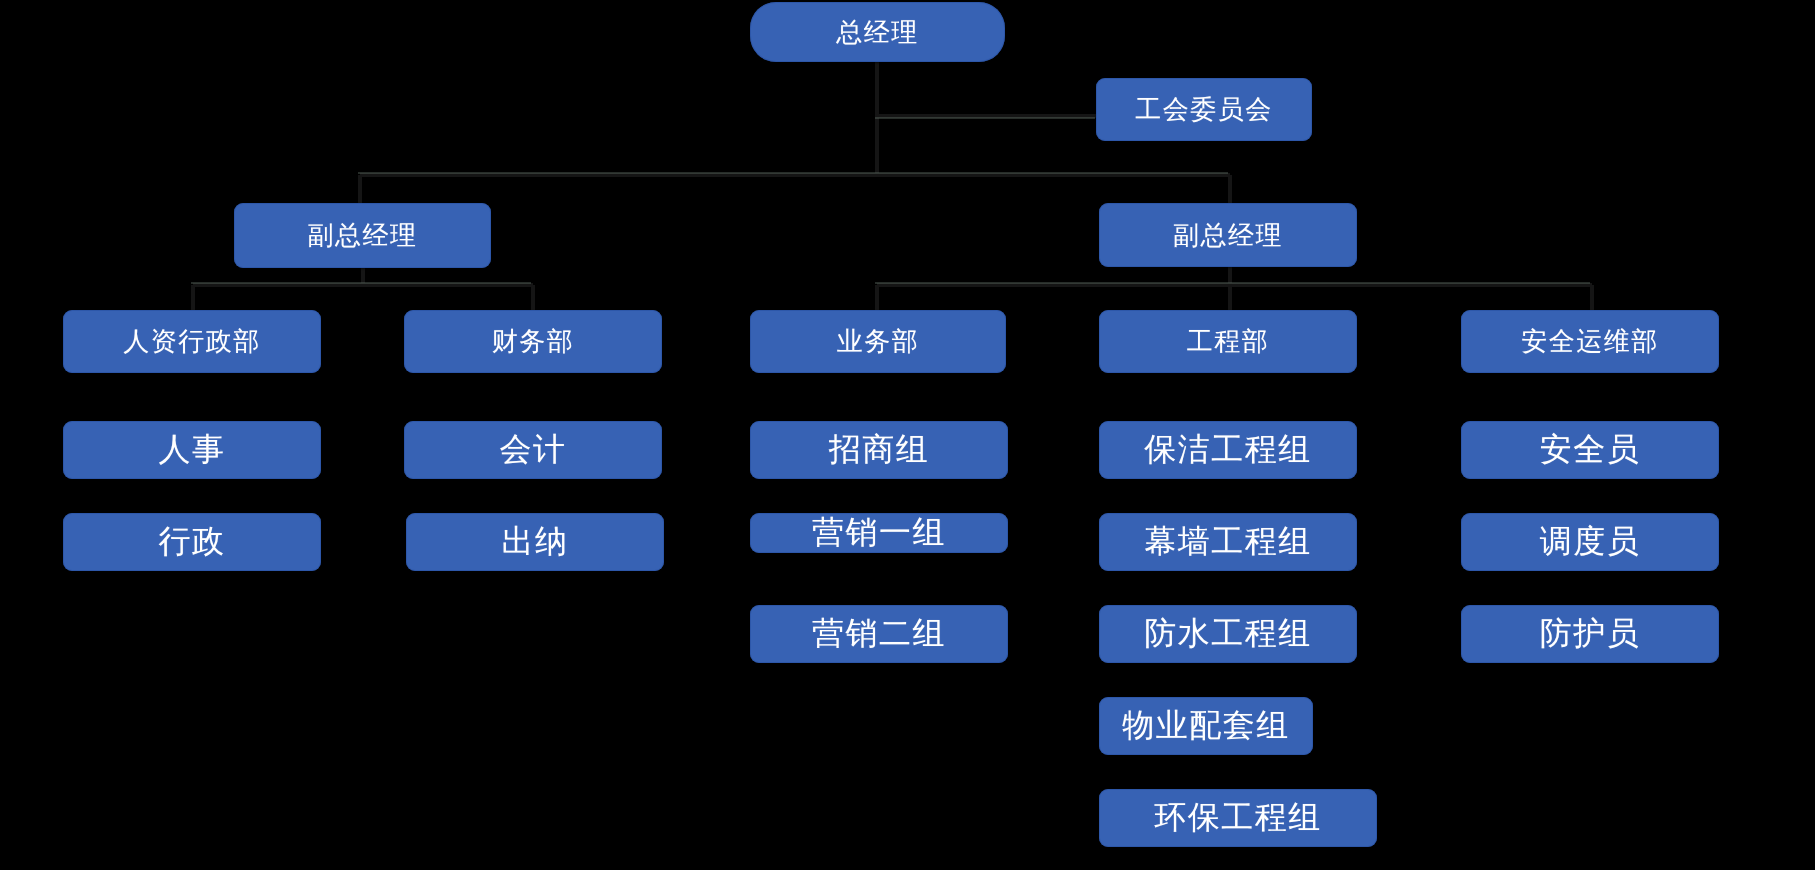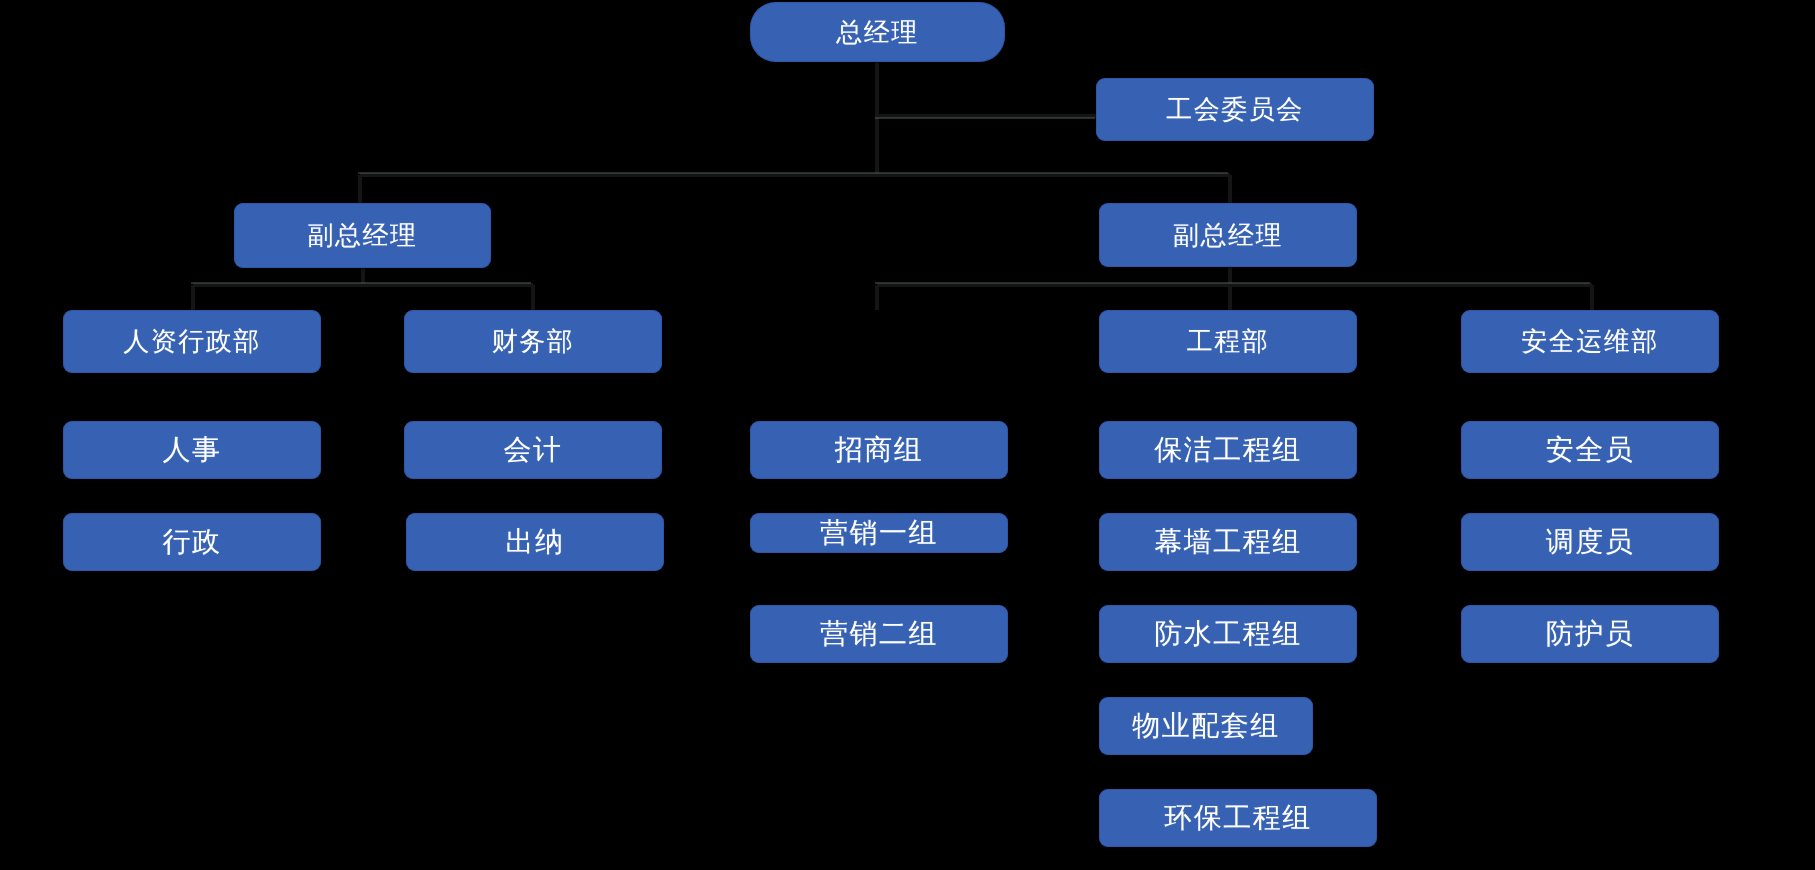--- a/index.html
+++ b/index.html
@@ -46,21 +46,21 @@
   }
   .node-label {
     display: block;
     white-space: nowrap;
     text-shadow: 0 0 1px rgba(255,255,255,0.35);
   }
   
   .tier-root   { font-size: 26px; }
   .tier-2      { font-size: 26px; }
   .tier-dept   { font-size: 26px; }
-  .tier-leaf   { font-size: 28px; }
+  .tier-leaf   { font-size: 32px; }
 </style>
 </head>
 <body>
 
 <div id="org-chart">
 
   <svg id="connectors" viewBox="0 0 1815 870" width="1815" height="870" xmlns="http://www.w3.org/2000/svg">
     <g fill="none" stroke="#151515" stroke-width="4">
 
       <path d="M 877 62 L 877 175"></path>
@@ -91,36 +91,39 @@
       <path d="M 358 173 L 1228 173"></path>
       <path d="M 191 283 L 531 283"></path>
       <path d="M 875 283 L 1590 283"></path>
     </g>
   </svg>
 
   <div class="node tier-root" style="left:750px; top:2px; width:255px; height:60px;border-radius:26px;">
     <span class="node-label">总经理</span>
   </div>
 
-  <div class="node tier-2" style="left:1096px; top:78px; width:278px; height:63px;">
+  <div class="node tier-2" style="left:1096px; top:78px; width:216px; height:63px;">
     <span class="node-label">工会委员会</span>
   </div>
 
   <div class="node tier-2" style="left:234px; top:203px; width:257px; height:65px;">
     <span class="node-label">副总经理</span>
   </div>
   <div class="node tier-2" style="left:1099px; top:203px; width:258px; height:64px;">
     <span class="node-label">副总经理</span>
   </div>
 
   <div class="node tier-dept" style="left:63px; top:310px; width:258px; height:63px;">
     <span class="node-label">人资行政部</span>
   </div>
   <div class="node tier-dept" style="left:404px; top:310px; width:258px; height:63px;">
     <span class="node-label">财务部</span>
+  </div>
+  <div class="node tier-dept" style="left:750px; top:310px; width:256px; height:63px;">
+    <span class="node-label">业务部</span>
   </div>
   <div class="node tier-dept" style="left:1099px; top:310px; width:258px; height:63px;">
     <span class="node-label">工程部</span>
   </div>
   <div class="node tier-dept" style="left:1461px; top:310px; width:258px; height:63px;">
     <span class="node-label">安全运维部</span>
   </div>
 
   <div class="node tier-leaf" style="left:63px; top:421px; width:258px; height:58px;">
     <span class="node-label">人事</span>

